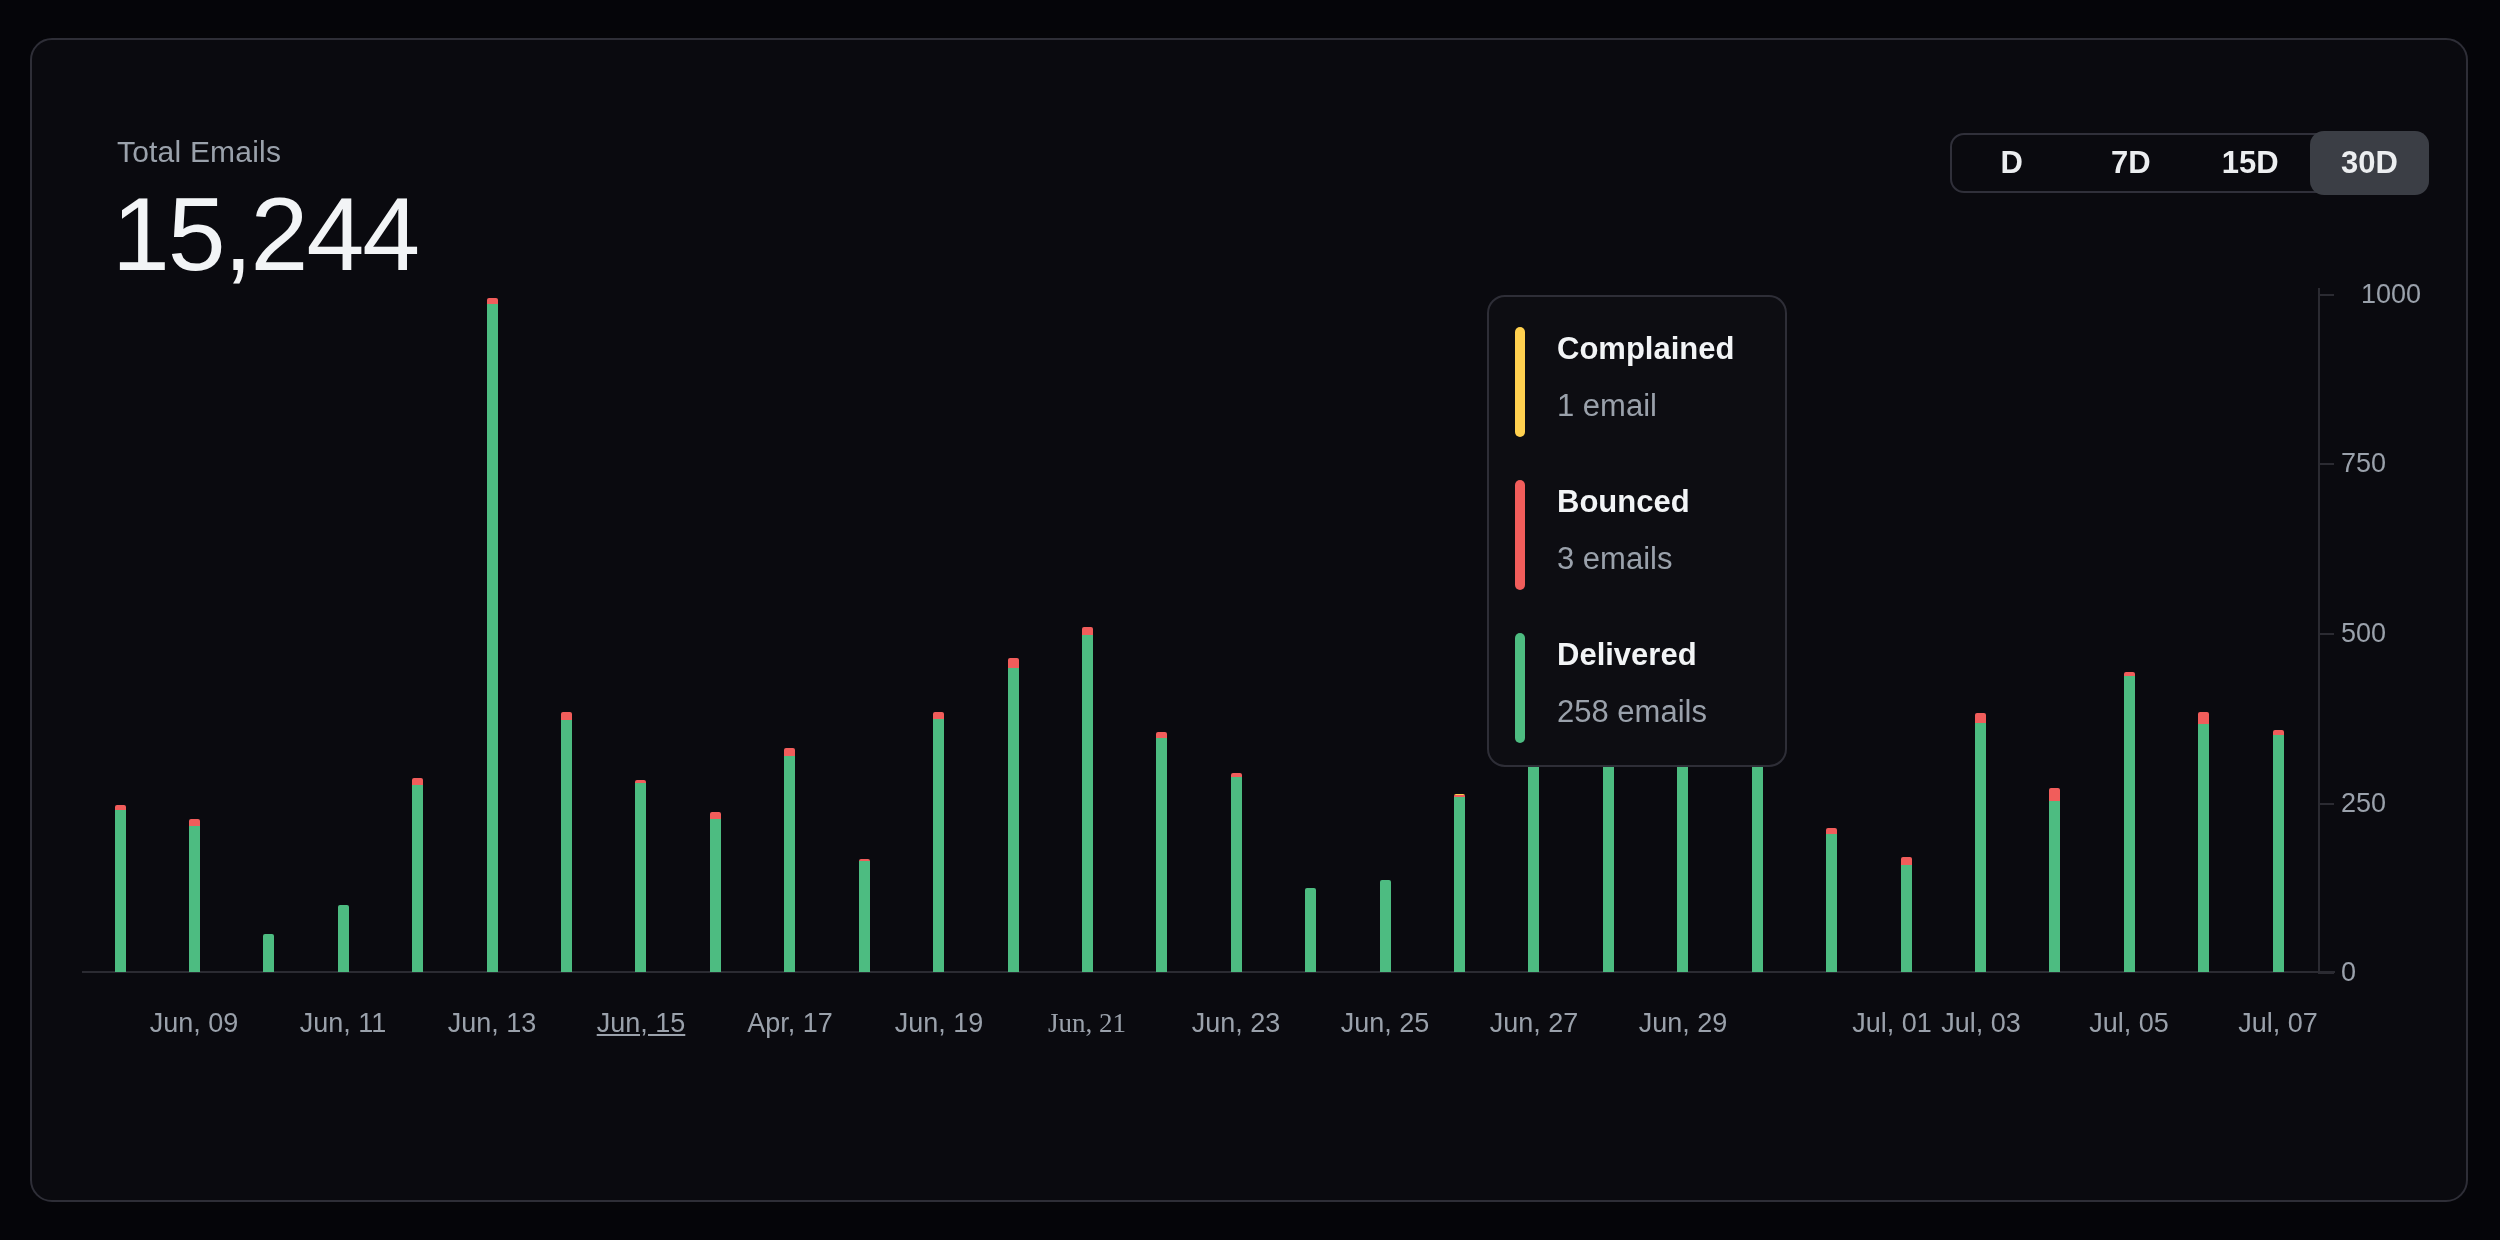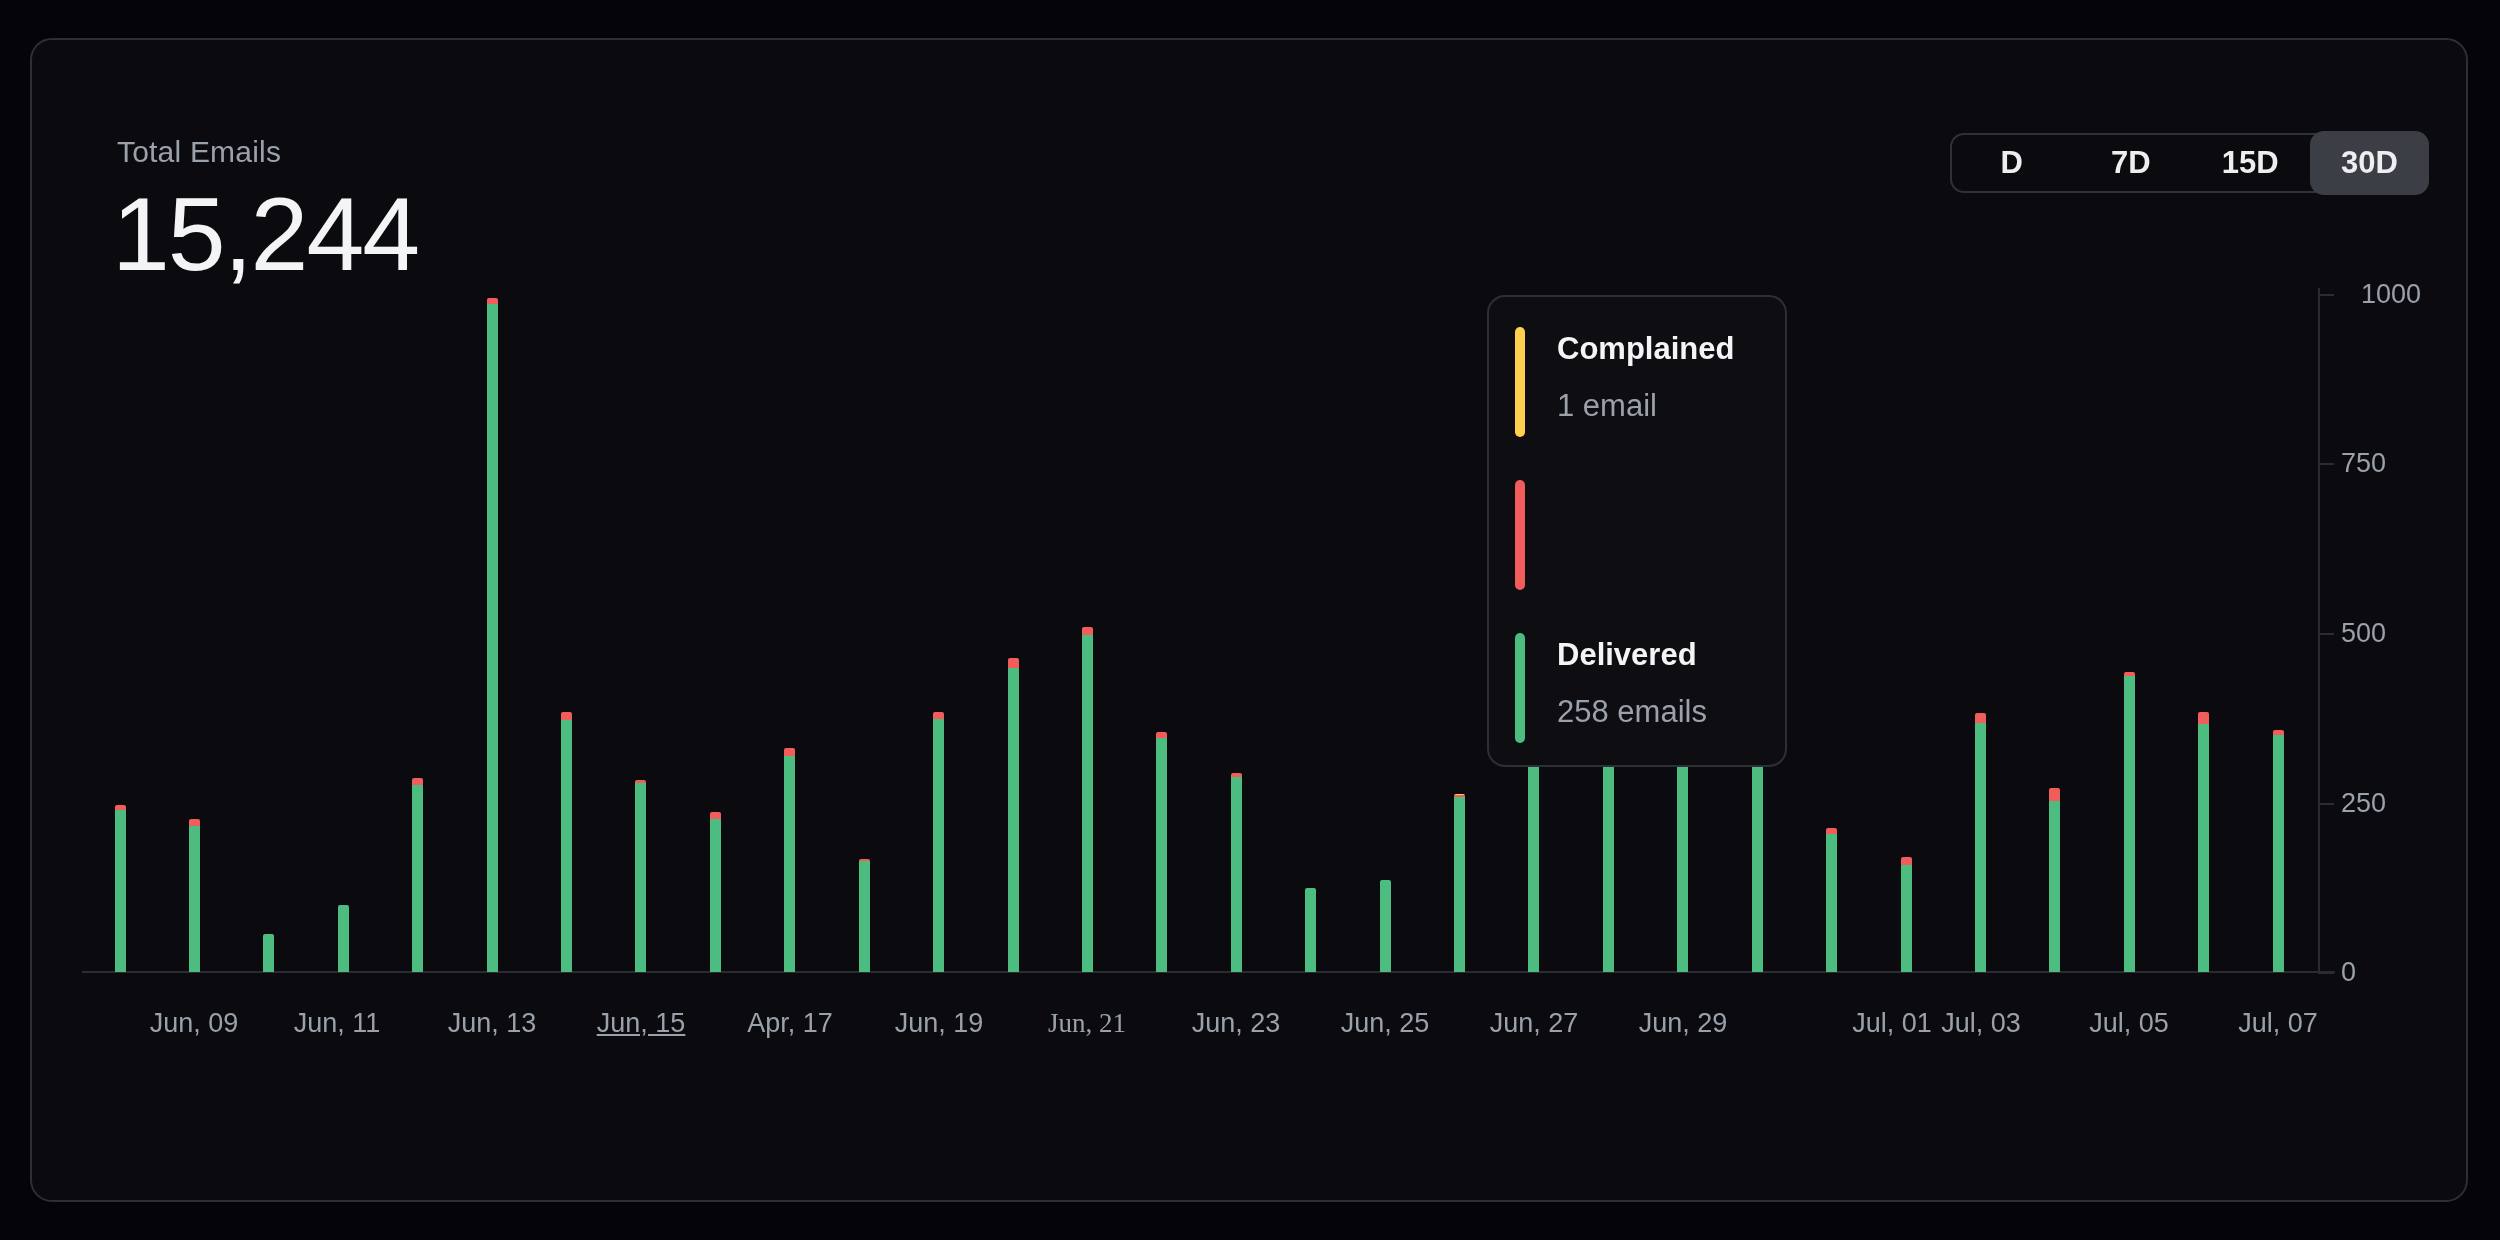--- a/index.html
+++ b/index.html
@@ -59,21 +59,21 @@
       <div class="seg" style="height: 7.5px; background: rgb(241, 93, 91);"></div>
       <div class="seg" style="height: 145.8px; background: rgb(77, 188, 129);"></div>
     </div>
     <div class="xtick-label" style="left: 124px;">Jun, 09</div>
     <div class="bar-stack" style="left: 263px; width: 11px; height: 38px;">
       <div class="seg" style="height: 38px; background: rgb(77, 188, 129);"></div>
     </div>
     <div class="bar-stack" style="left: 338px; width: 11px; height: 67.1px;">
       <div class="seg" style="height: 67.1px; background: rgb(77, 188, 129);"></div>
     </div>
-    <div class="xtick-label" style="left: 267px;">Jun, 11</div>
+    <div class="xtick-label" style="left: 273px;">Jun, 11</div>
     <div class="bar-stack" style="left: 412px; width: 11px; height: 193.9px;">
       <div class="seg" style="height: 6.8px; background: rgb(241, 93, 91);"></div>
       <div class="seg" style="height: 187.1px; background: rgb(77, 188, 129);"></div>
     </div>
     <div class="bar-stack" style="left: 487px; width: 11px; height: 673.9px;">
       <div class="seg" style="height: 5.4px; background: rgb(241, 93, 91);"></div>
       <div class="seg" style="height: 668.5px; background: rgb(77, 188, 129);"></div>
     </div>
     <div class="xtick-label" style="left: 422px;">Jun, 13</div>
     <div class="bar-stack" style="left: 561px; width: 11px; height: 259.7px;">
@@ -198,20 +198,24 @@
 <div class="tooltip">
   <div class="tt-entry">
     <div class="tt-swatch" style="background: rgb(255, 208, 79);"></div>
     <div class="tt-texts">
       <div class="tt-label">Complained</div>
       <div class="tt-value">1 email</div>
     </div>
   </div>
   <div class="tt-entry">
     <div class="tt-swatch" style="background: rgb(241, 93, 91);"></div>
+    <div class="tt-texts">
+      <div class="tt-label">Bounced</div>
+      <div class="tt-value">3 emails</div>
+    </div>
   </div>
   <div class="tt-entry">
     <div class="tt-swatch" style="background: rgb(77, 188, 129);"></div>
     <div class="tt-texts">
       <div class="tt-label">Delivered</div>
       <div class="tt-value">258 emails</div>
     </div>
   </div>
 </div>
 

